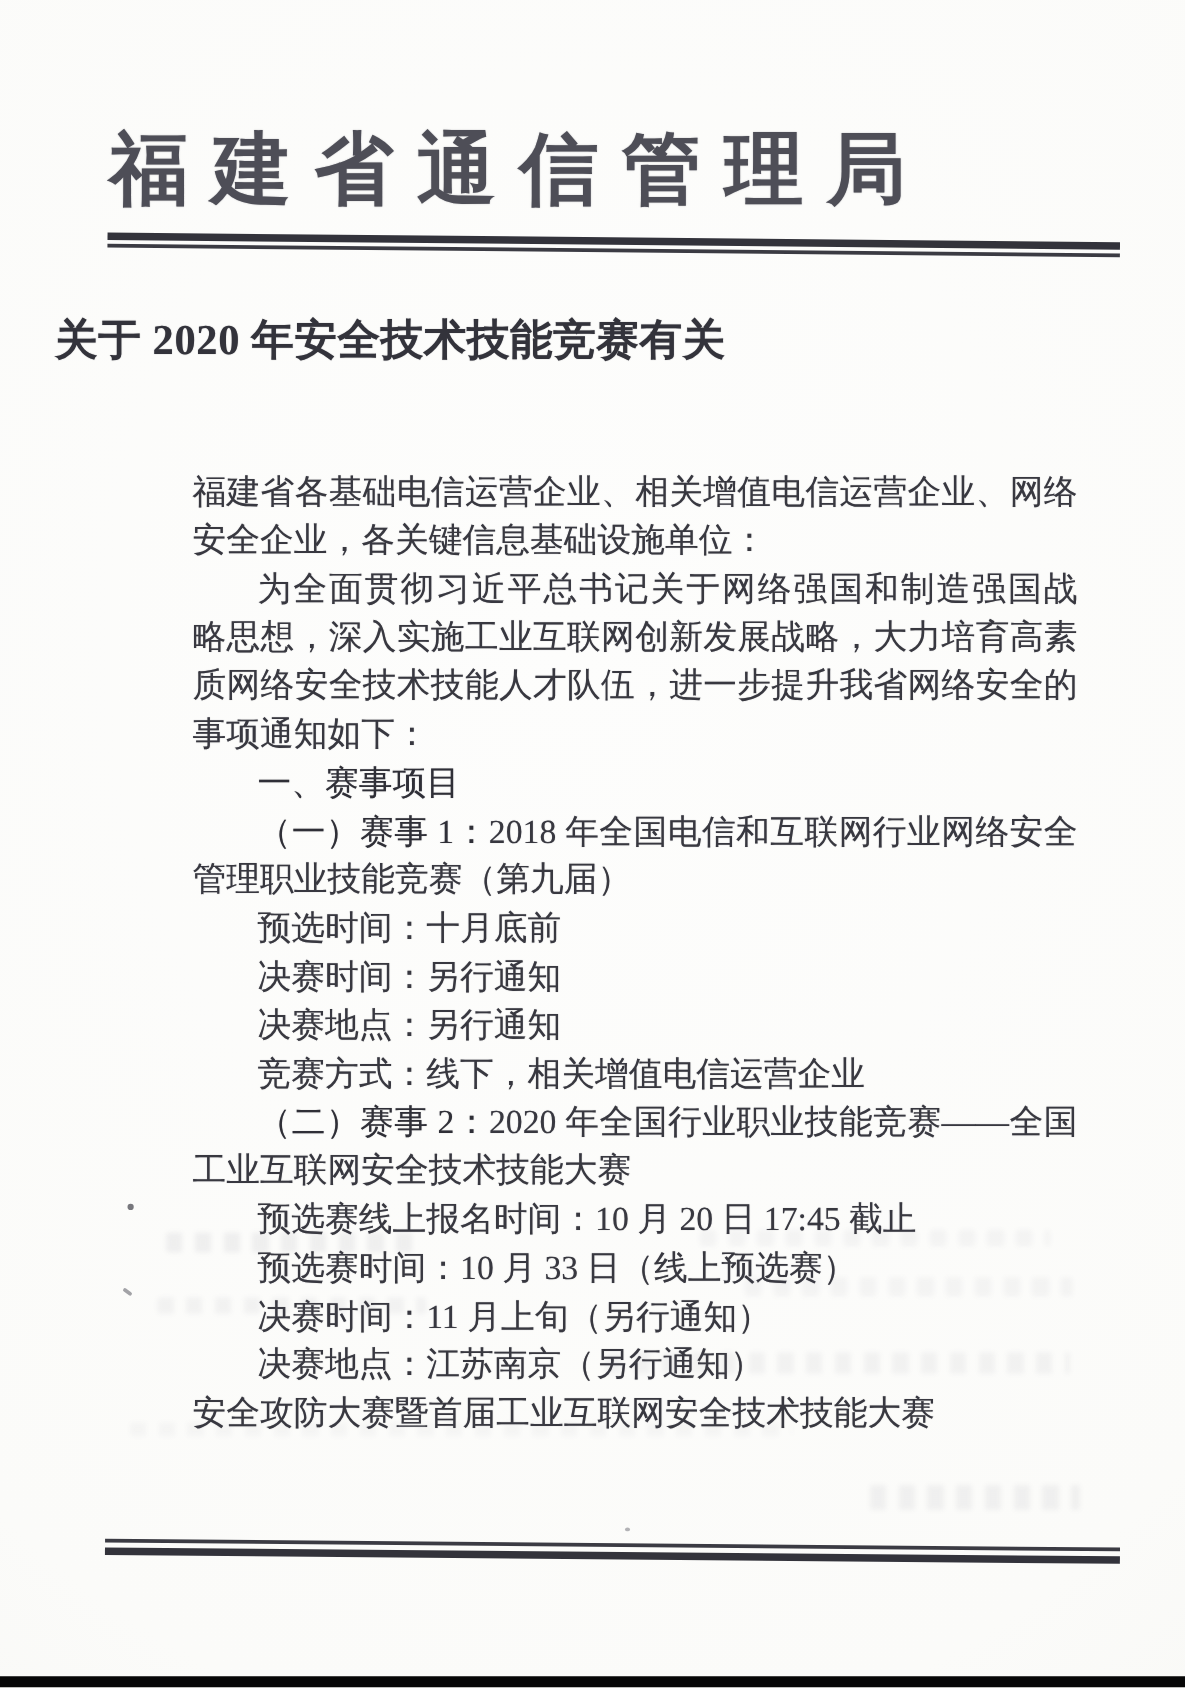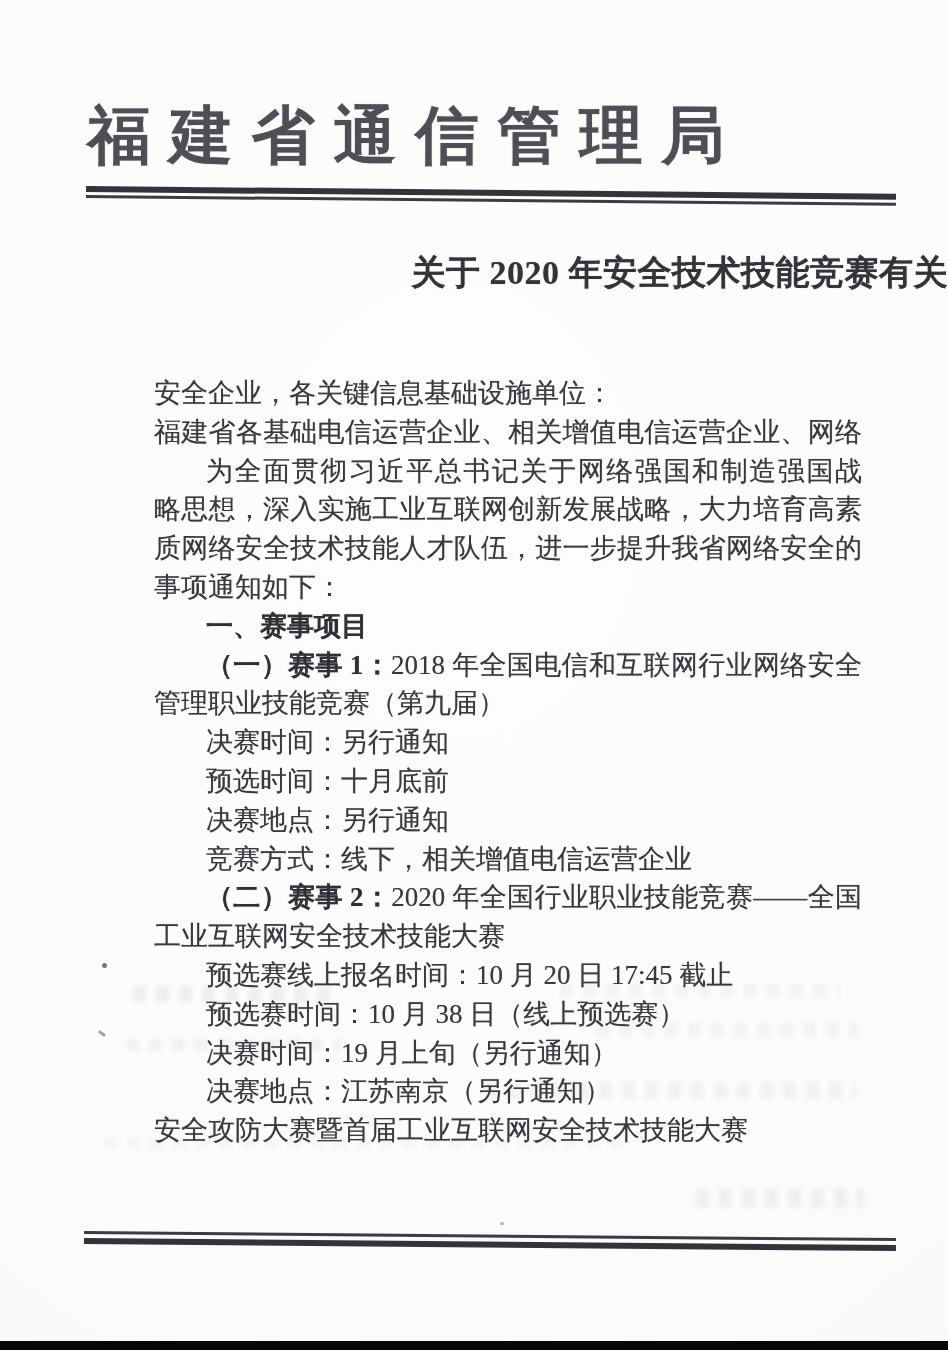--- a/index.html
+++ b/index.html
@@ -23,36 +23,36 @@
   .rule{position:absolute;left:86px;width:810px;transform-origin:left center;}
   .rule-top{top:186px;transform:rotate(.55deg);}
   .rule-bottom{top:1231px;left:84px;width:812px;transform:rotate(.5deg);}
   .bar-thick{height:6px;background:#33333b;}
   .bar-thin{height:2.5px;background:#3b3b43;}
   .bar-gap{height:3px;}
   .rule-bottom .bar-gap{height:4px;}
   
   .title{
     position:absolute;top:247px;left:0;width:948px;box-sizing:border-box;
-    padding-left:44px;text-align:right;
+    padding-left:44px;text-align:left;
     font-size:34px;line-height:52px;font-weight:700;letter-spacing:.5px;
     color:#33333b;text-shadow:0 0 .8px rgba(51,51,59,.6);
     filter:blur(.25px);
   }
   
   .bodytext{
     position:absolute;top:374px;left:154px;width:708px;
     font-size:27px;line-height:38.8px;color:#383840;
     text-shadow:0 0 .7px rgba(56,56,64,.5);
     filter:blur(.25px);
   }
   .ln{min-height:38.8px;}
   .ind{text-indent:52px;}
   .fill{text-align:justify;text-align-last:justify;}
-  .b{font-weight:700;color:#2f2f37;}
+  .b{font-weight:400;color:#2f2f37;}
   
   .ghost{
     position:absolute;filter:blur(2.2px);border-radius:2px;
     background:repeating-linear-gradient(90deg, rgba(108,108,124,.55) 0 13px, rgba(108,108,124,0) 13px 23px);
   }
   .g1{left:133px;top:986px;width:205px;height:16px;opacity:.16;}
   .g2{left:560px;top:984px;width:280px;height:13px;opacity:.10;}
   .g3{left:126px;top:1038px;width:215px;height:13px;opacity:.12;}
   .g4{left:596px;top:1022px;width:262px;height:15px;opacity:.10;}
   .g5{left:484px;top:1082px;width:372px;height:17px;opacity:.12;}
@@ -75,38 +75,38 @@
     <div class="bar-thick"></div>
     <div class="bar-gap"></div>
     <div class="bar-thin"></div>
   </div>
 
   <div class="title">
     <div>关于 2020 年安全技术技能竞赛有关</div>
   </div>
 
   <div class="bodytext">
+    <div class="ln fill"><span>福建省各基础电信运营企业、相关增值电信运营企业、网络</span></div>
     <div class="ln"><span>安全企业，各关键信息基础设施单位：</span></div>
-    <div class="ln fill"><span>福建省各基础电信运营企业、相关增值电信运营企业、网络</span></div>
     <div class="ln ind fill"><span>为全面贯彻习近平总书记关于网络强国和制造强国战</span></div>
     <div class="ln fill"><span>略思想，深入实施工业互联网创新发展战略，大力培育高素</span></div>
     <div class="ln fill"><span>质网络安全技术技能人才队伍，进一步提升我省网络安全的</span></div>
     <div class="ln"><span>事项通知如下：</span></div>
     <div class="ln ind"><span class="b">一、赛事项目</span></div>
     <div class="ln ind fill"><span class="b">（一）赛事 1：</span><span>2018 年全国电信和互联网行业网络安全</span></div>
     <div class="ln"><span>管理职业技能竞赛（第九届）</span></div>
+    <div class="ln ind"><span>预选时间：十月底前</span></div>
     <div class="ln ind"><span>决赛时间：另行通知</span></div>
-    <div class="ln ind"><span>预选时间：十月底前</span></div>
     <div class="ln ind"><span>决赛地点：另行通知</span></div>
     <div class="ln ind"><span>竞赛方式：线下，相关增值电信运营企业</span></div>
     <div class="ln ind fill"><span class="b">（二）赛事 2：</span><span>2020 年全国行业职业技能竞赛——全国</span></div>
     <div class="ln"><span>工业互联网安全技术技能大赛</span></div>
     <div class="ln ind"><span>预选赛线上报名时间：10 月 20 日 17:45 截止</span></div>
-    <div class="ln ind"><span>预选赛时间：10 月 38 日（线上预选赛）</span></div>
-    <div class="ln ind"><span>决赛时间：19 月上旬（另行通知）</span></div>
+    <div class="ln ind"><span>预选赛时间：10 月 33 日（线上预选赛）</span></div>
+    <div class="ln ind"><span>决赛时间：11 月上旬（另行通知）</span></div>
     <div class="ln ind"><span>决赛地点：江苏南京（另行通知）</span></div>
     <div class="ln"><span>安全攻防大赛暨首届工业互联网安全技术技能大赛</span></div>
   </div>
 
   <div class="rule rule-bottom">
     <div class="bar-thin"></div>
     <div class="bar-gap"></div>
     <div class="bar-thick"></div>
   </div>
 

